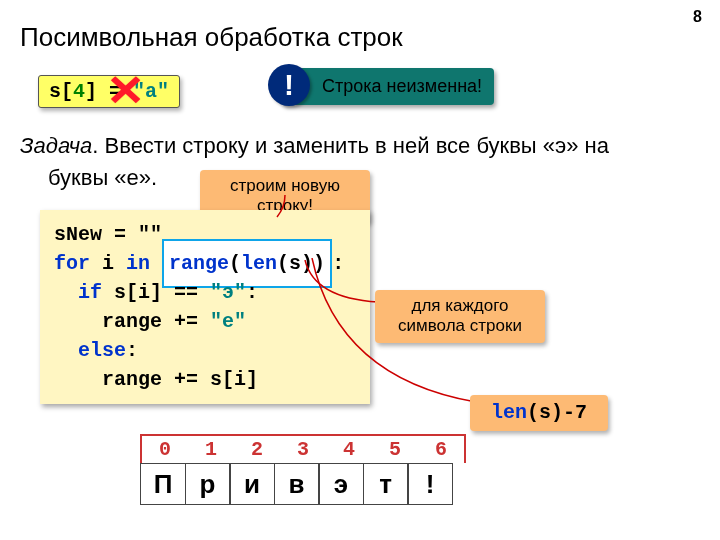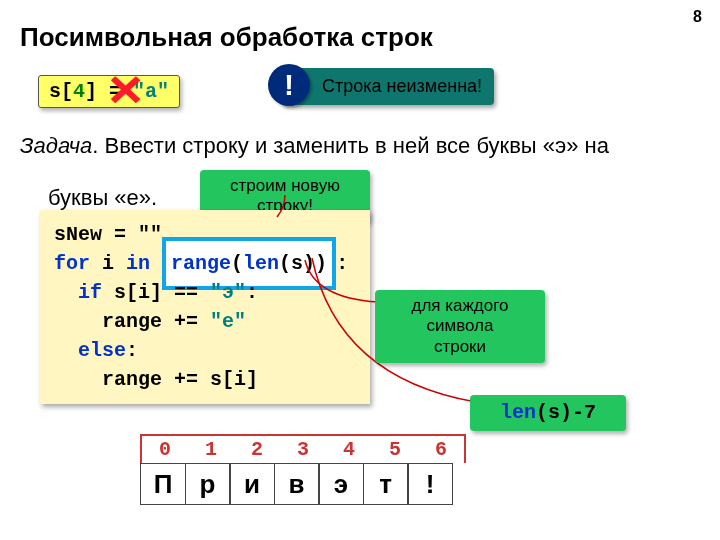--- a/index.html
+++ b/index.html
@@ -7,21 +7,21 @@
     margin: 0;
     width: 720px;
     height: 540px;
     font-family: Arial, Helvetica, sans-serif;
     background: #fff;
     position: relative;
     overflow: hidden;
   }
   .mono { font-family: "Courier New", Courier, monospace; font-weight: bold; }
   .page-num { position: absolute; top: 8px; right: 18px; font-size: 16px; font-weight: bold; }
-  h1 { margin: 0; padding: 22px 0 0 20px; font-size: 26px; font-weight: bold; }
+  h1 { margin: 0; padding: 22px 0 0 20px; font-size: 26px; font-weight: normal; }
 
   
   .code-badge {
     position: absolute; top: 75px; left: 38px;
     background: #ffff66;
     border: 1.5px solid #555;
     border-radius: 3px;
     box-shadow: 2px 3px 4px rgba(0,0,0,0.3);
     padding: 4px 10px;
     font-size: 20px;
@@ -54,27 +54,27 @@
     font-size: 30px; font-weight: bold;
     display: flex; align-items: center; justify-content: center;
     box-shadow: 2px 2px 3px rgba(0,0,0,0.3);
   }
 
   .task {
     position: absolute; top: 130px; left: 20px; width: 640px;
     font-size: 22px; line-height: 1.45;
   }
   .task .it { font-style: italic; }
-  .task .indent { padding-left: 28px; display: block; margin-top: 20px; }
+  .task .indent { padding-left: 28px; display: block; }
 
   .note-grey {
-    background: #22c55e;
+    background: #fdba74;
     border-radius: 4px;
     box-shadow: 2px 3px 4px rgba(0,0,0,0.3);
-    padding: 6px 30px;
+    padding: 6px 21px;
     font-size: 17px;
     text-align: center;
     line-height: 1.2;
     position: absolute;
   }
   .note1 { top: 170px; left: 200px; width: 170px; }
   .note2 { top: 290px; left: 375px; width: 170px; }
   .note3 { top: 395px; left: 470px; }
   .note3 .mono { font-size: 20px; }
 
@@ -82,21 +82,21 @@
     position: absolute; top: 210px; left: 40px;
     width: 330px;
     background: #fff6c2;
     box-shadow: 2px 3px 5px rgba(0,0,0,0.35);
     padding: 10px 14px 10px 14px;
     font-size: 20px; line-height: 1.45;
     white-space: pre;
   }
   .range-box {
     background: #fff;
-    border: 4px solid #0ea5e9;
+    border: 2px solid #0ea5e9;
     padding: 11px 5px;
   }
   .red-line {
     position: absolute; stroke: #c00; stroke-width: 1.5; fill: none;
     pointer-events: none;
   }
 
   
   .indices {
     position: absolute; top: 434px; left: 140px;

